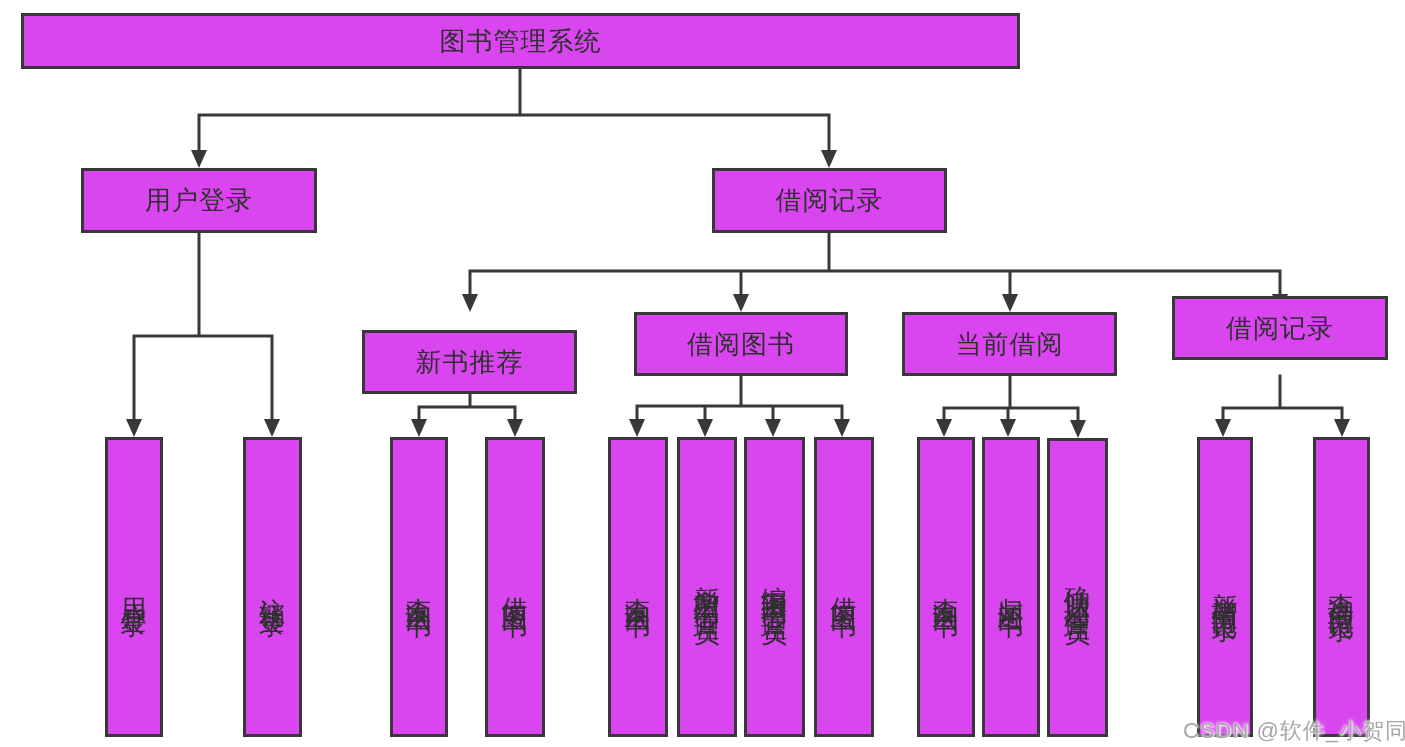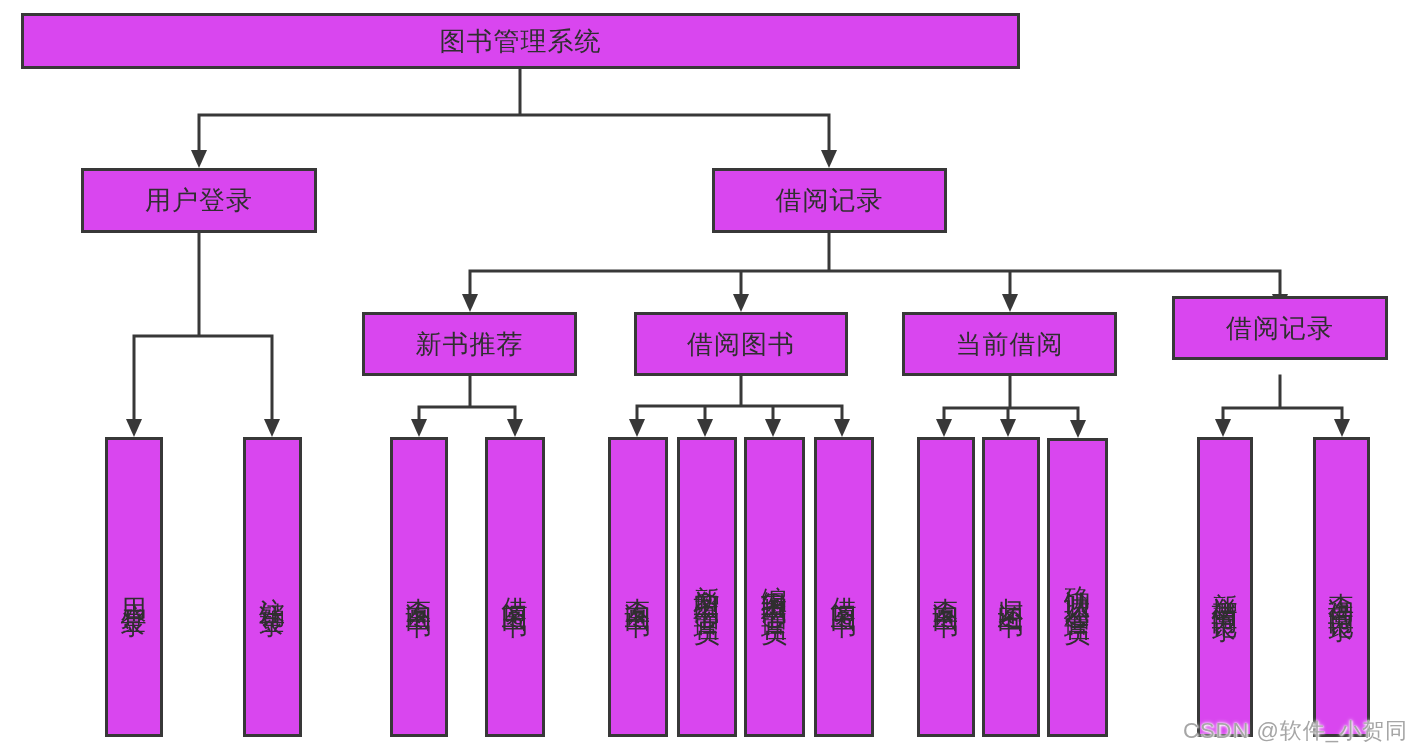--- a/index.html
+++ b/index.html
@@ -76,21 +76,21 @@
       <polygon points="1223,437 1215,419 1231,419"></polygon>
       <polygon points="1342,437 1334,419 1350,419"></polygon>
     </g>
   </svg>
 
   <div class="node h-node" style="left:21px;top:13px;width:999px;height:56px">图书管理系统</div>
 
   <div class="node h-node" style="left:81px;top:168px;width:236px;height:65px">用户登录</div>
   <div class="node h-node" style="left:712px;top:168px;width:235px;height:65px">借阅记录</div>
 
-  <div class="node h-node" style="left:362px;top:312px;width:215px;height:64px">新书推荐</div>
+  <div class="node h-node" style="left:362px;top:330px;width:215px;height:64px">新书推荐</div>
   <div class="node h-node" style="left:634px;top:312px;width:214px;height:64px">借阅图书</div>
   <div class="node h-node" style="left:902px;top:312px;width:215px;height:64px">当前借阅</div>
   <div class="node h-node" style="left:1172px;top:296px;width:216px;height:64px">借阅记录</div>
 
   <div class="node v-node" style="left:105px;top:437px;width:58px;height:300px">
     <span>用户登录</span>
   </div>
   <div class="node v-node" style="left:243px;top:437px;width:59px;height:300px">
     <span>注销登录</span>
   </div>

